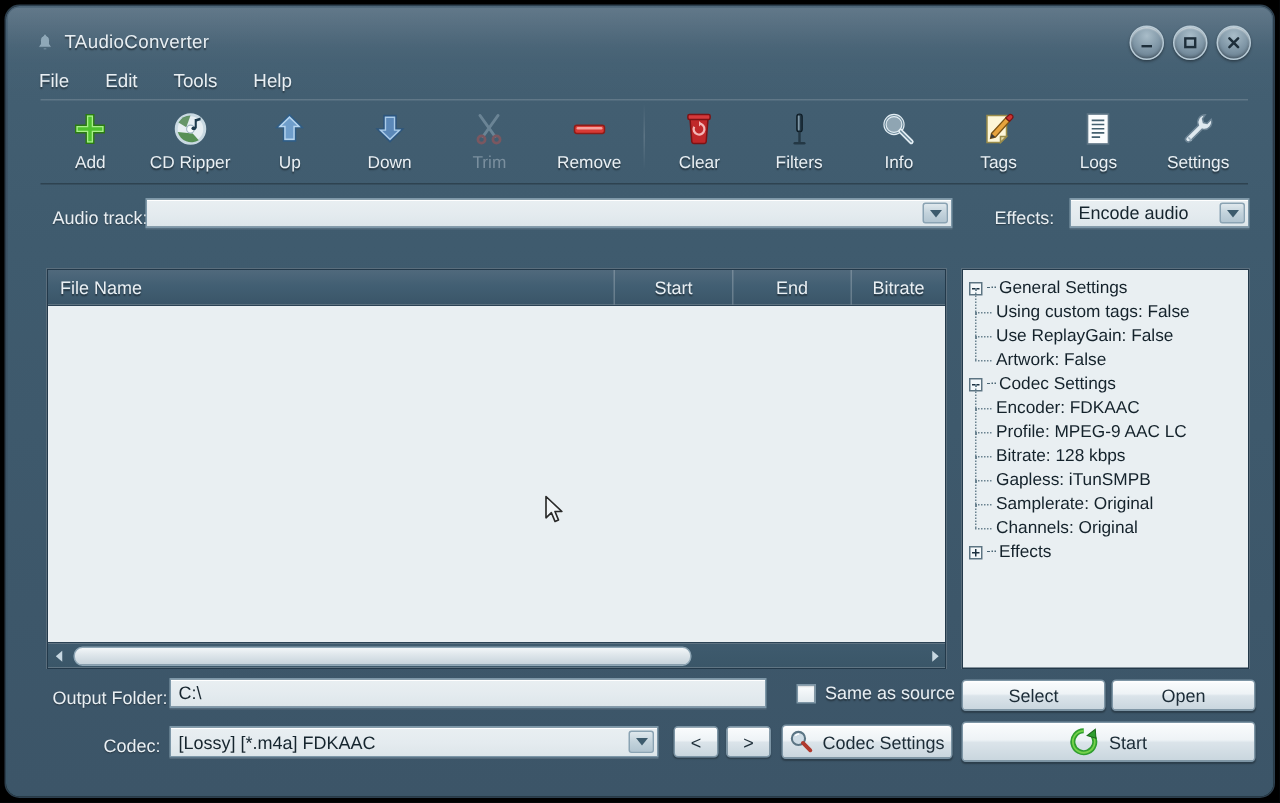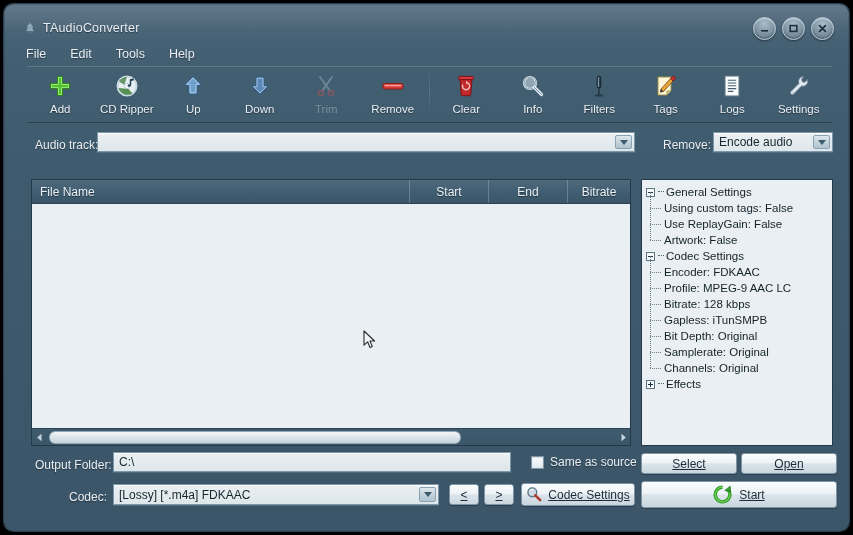--- a/index.html
+++ b/index.html
@@ -221,21 +221,20 @@
   .btn {
     position: absolute;
     background: linear-gradient(180deg, #fafcfd 0%, #eef3f6 45%, #dbe4ea 52%, #c9d6de 100%);
     border: 1px solid #7d95a5;
     border-radius: 3px;
     box-shadow: inset 0 1px 0 #fff, 0 1px 1px rgba(0,0,0,.28);
     box-sizing: border-box;
     display: flex; align-items: center; justify-content: center;
     font-size: 12px; color: #1c2c37;
     cursor: default;
-    text-decoration: underline;
   }
   .chk-wrap {
     position: absolute; display: flex; align-items: center; gap: 6px;
     font-size: 12px; color: #e9eff3; text-shadow: 0 1px 1px rgba(0,0,0,.4);
     white-space: nowrap;
   }
   .chk {
     width: 13px; height: 13px; box-sizing: border-box;
     background: linear-gradient(180deg,#fbfdfe,#e2eaee);
     border: 1px solid #7d95a5;
@@ -363,40 +362,40 @@
               <rect x="3.6" y="2.4" width="14.8" height="3.2" rx="1" fill="#d5393b" stroke="#7d1214" stroke-width="1"></rect>
               <path d="M11 8.5a3.6 3.6 0 1 1-3.2 2" fill="none" stroke="#f3b7b7" stroke-width="1.5"></path>
               <path d="M11 6.6 l2 1.9 l-2 1.9z" fill="#f3b7b7"></path>
             </svg>
           </span>
           <span class="tb-lbl">Clear</span>
         </div>
 
         <div class="tb-btn">
           <span class="tb-ico">
+            <svg width="18" height="24" viewBox="0 0 18 24">
+              <rect x="7.2" y="2" width="3.6" height="12" rx="1.8" fill="#243845" stroke="#0f1d26" stroke-width=".8"></rect>
+              <rect x="7.9" y="3" width="1.2" height="10" rx=".6" fill="#7f97a6"></rect>
+              <rect x="8.2" y="14" width="1.6" height="7" fill="#243845"></rect>
+              <rect x="5" y="20.6" width="8" height="1.8" rx=".9" fill="#243845"></rect>
+            </svg>
+          </span>
+          <span class="tb-lbl">Filters</span>
+        </div>
+
+        <div class="tb-btn">
+          <span class="tb-ico">
             <svg width="24" height="24" viewBox="0 0 24 24">
               <circle cx="9" cy="9" r="6" fill="#cfe0ea" fill-opacity=".55" stroke="#e4eef4" stroke-width="2.2"></circle>
               <circle cx="9" cy="9" r="6" fill="none" stroke="#6e8b9c" stroke-width=".8"></circle>
               <path d="M13.4 13.4 L20.5 20.5" stroke="#e4eef4" stroke-width="3.2" stroke-linecap="round"></path>
               <path d="M13.4 13.4 L20.5 20.5" stroke="#6e8b9c" stroke-width="1" stroke-linecap="round"></path>
             </svg>
           </span>
           <span class="tb-lbl">Info</span>
-        </div>
-
-        <div class="tb-btn">
-          <span class="tb-ico">
-            <svg width="18" height="24" viewBox="0 0 18 24">
-              <rect x="7.2" y="2" width="3.6" height="12" rx="1.8" fill="#243845" stroke="#0f1d26" stroke-width=".8"></rect>
-              <rect x="7.9" y="3" width="1.2" height="10" rx=".6" fill="#7f97a6"></rect>
-              <rect x="8.2" y="14" width="1.6" height="7" fill="#243845"></rect>
-              <rect x="5" y="20.6" width="8" height="1.8" rx=".9" fill="#243845"></rect>
-            </svg>
-          </span>
-          <span class="tb-lbl">Filters</span>
         </div>
 
         <div class="tb-btn">
           <span class="tb-ico">
             <svg width="24" height="24" viewBox="0 0 24 24">
               <path d="M4 3h13v14l-4 4H4z" fill="#fdf6d8" stroke="#9a8c4a" stroke-width="1"></path>
               <path d="M13 21v-4h4z" fill="#e8dca8" stroke="#9a8c4a" stroke-width="1"></path>
               <path d="M7 15 L16.5 4.6 l2.5 2.4 L9.6 17.4 L6.4 18.2z" fill="#e8a33d" stroke="#7b5314" stroke-width=".9"></path>
               <path d="M16.5 4.6 l2.5 2.4 l1.8-1.9 a1.3 1.3 0 0 0-2.3-2.3z" fill="#c33" stroke="#7b1414" stroke-width=".8"></path>
               <path d="M6.4 18.2 l.6-3.2 2.6 2.4z" fill="#3a3a3a"></path>
@@ -430,21 +429,21 @@
       </div>
 
       <div class="lbl" style="left:30px; top:133px;">Audio track:</div>
       <div class="combo" style="left:92px; top:127px; width:538px; height:20px;">
         <span class="cval"></span>
         <span class="carrow">
             <i class="tri-down"></i>
           </span>
       </div>
 
-      <div class="lbl" style="left:658px; top:133px;">Remove:</div>
+      <div class="lbl" style="left:658px; top:133px;">Effects:</div>
       <div class="combo" style="left:708px; top:127px; width:120px; height:20px;">
         <span class="cval">Encode audio</span>
         <span class="carrow">
             <i class="tri-down"></i>
           </span>
       </div>
 
       <div class="listpanel">
         <div class="lhead">
           <div class="lcol" style="left:0; width:377px; padding-left:8px;">File Name</div>
@@ -509,25 +508,20 @@
             </div>
             <div class="tnode child">
               <span class="tstub"></span>
               <span class="tconn" style="top: -8px; height: 16px;"></span>
               <span>Bitrate: 128 kbps</span>
             </div>
             <div class="tnode child">
               <span class="tstub"></span>
               <span class="tconn" style="top: -8px; height: 16px;"></span>
               <span>Gapless: iTunSMPB</span>
-            </div>
-            <div class="tnode child">
-              <span class="tstub"></span>
-              <span class="tconn" style="top: -8px; height: 16px;"></span>
-              <span>Bit Depth: Original</span>
             </div>
             <div class="tnode child">
               <span class="tstub"></span>
               <span class="tconn" style="top: -8px; height: 16px;"></span>
               <span>Samplerate: Original</span>
             </div>
             <div class="tnode child">
               <span class="tstub"></span>
               <span class="tconn" style="top: -8px; height: 16px;"></span>
               <span>Channels: Original</span>

